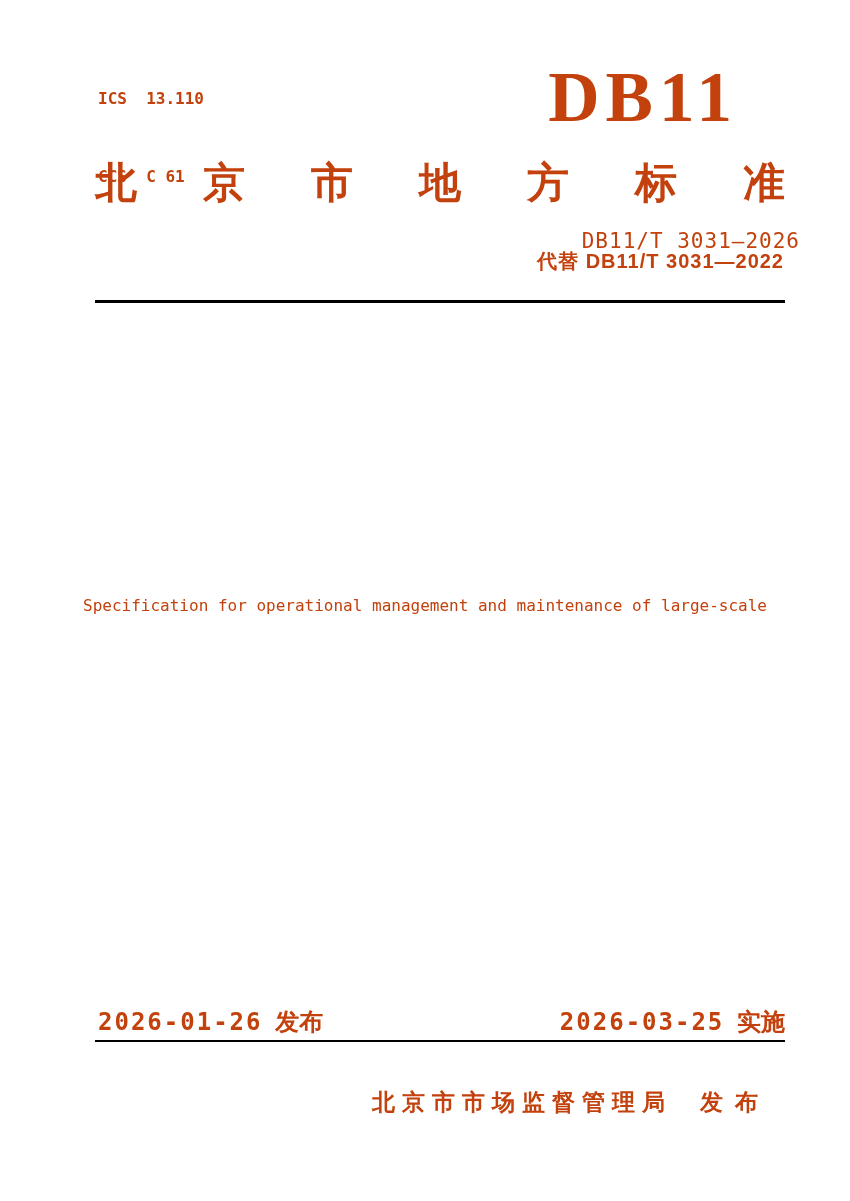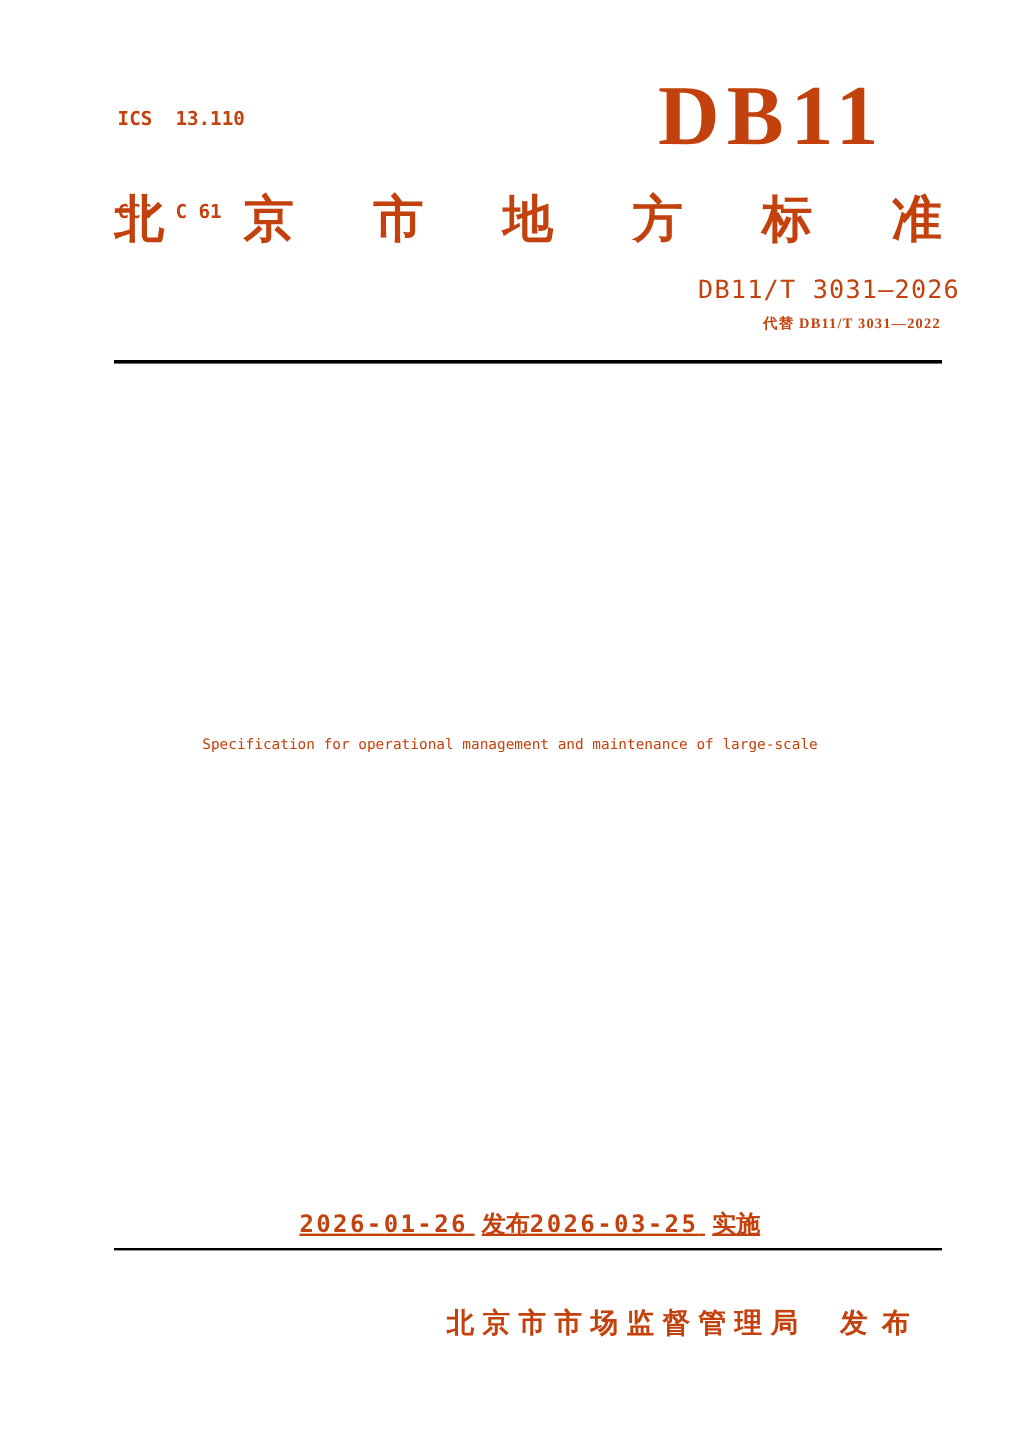--- a/index.html
+++ b/index.html
@@ -31,45 +31,45 @@
     font-size: 42px; font-weight: 600; line-height: 1.1;
   }
   .std-no {
     position: absolute; right: 50px; top: 231px;
     font-family: "DejaVu Sans Mono", monospace;
     font-weight: 400; font-size: 21px; line-height: 1;
     letter-spacing: 1px;
     text-align: right;
   }
   .replaces {
-    position: absolute; right: 66px; top: 263px;
-    font-family: Liberation Serif, serif;
-    font-weight: 600; font-size: 12px; line-height: 1;
+    position: absolute; right: 66px; top: 251px;
+    font-family: Liberation Sans, sans-serif;
+    font-weight: 600; font-size: 20px; line-height: 1;
     letter-spacing: 1px;
   }
   .rule-top {
     position: absolute; left: 95px; top: 300px;
     width: 690px; height: 3px; background: #000000;
   }
   .title-cn {
     position: absolute; left: 80px; top: 455px; width: 690px;
     text-align: center;
     font-size: 38px; font-weight: 700; line-height: 56px;
     letter-spacing: 1px;
   }
   .title-en {
     position: absolute; left: 60px; top: 592px; width: 730px;
     text-align: center;
     font-family: "DejaVu Sans Mono", monospace;
-    font-size: 12px; line-height: 28px; font-weight: 500; margin-top: 14px;
+    font-size: 16px; line-height: 28px; font-weight: 500;
   }
   .date-row {
     position: absolute; left: 98px; top: 1008px; width: 687px;
-    display: flex; justify-content: center;
-    font-size: 20px; font-weight: 600; line-height: 1.2; text-decoration: underline;
+    display: flex; justify-content: space-between;
+    font-size: 24px; font-weight: 600; line-height: 1.2;
   }
   .date-num {
     font-family: "DejaVu Sans Mono", monospace;
     letter-spacing: 2px; font-weight: 600;
   }
   .date-label { margin-left: 6px; font-weight: 700; }
   .rule-bottom {
     position: absolute; left: 95px; top: 1040px;
     width: 690px; height: 2px; background: #000000;
   }

